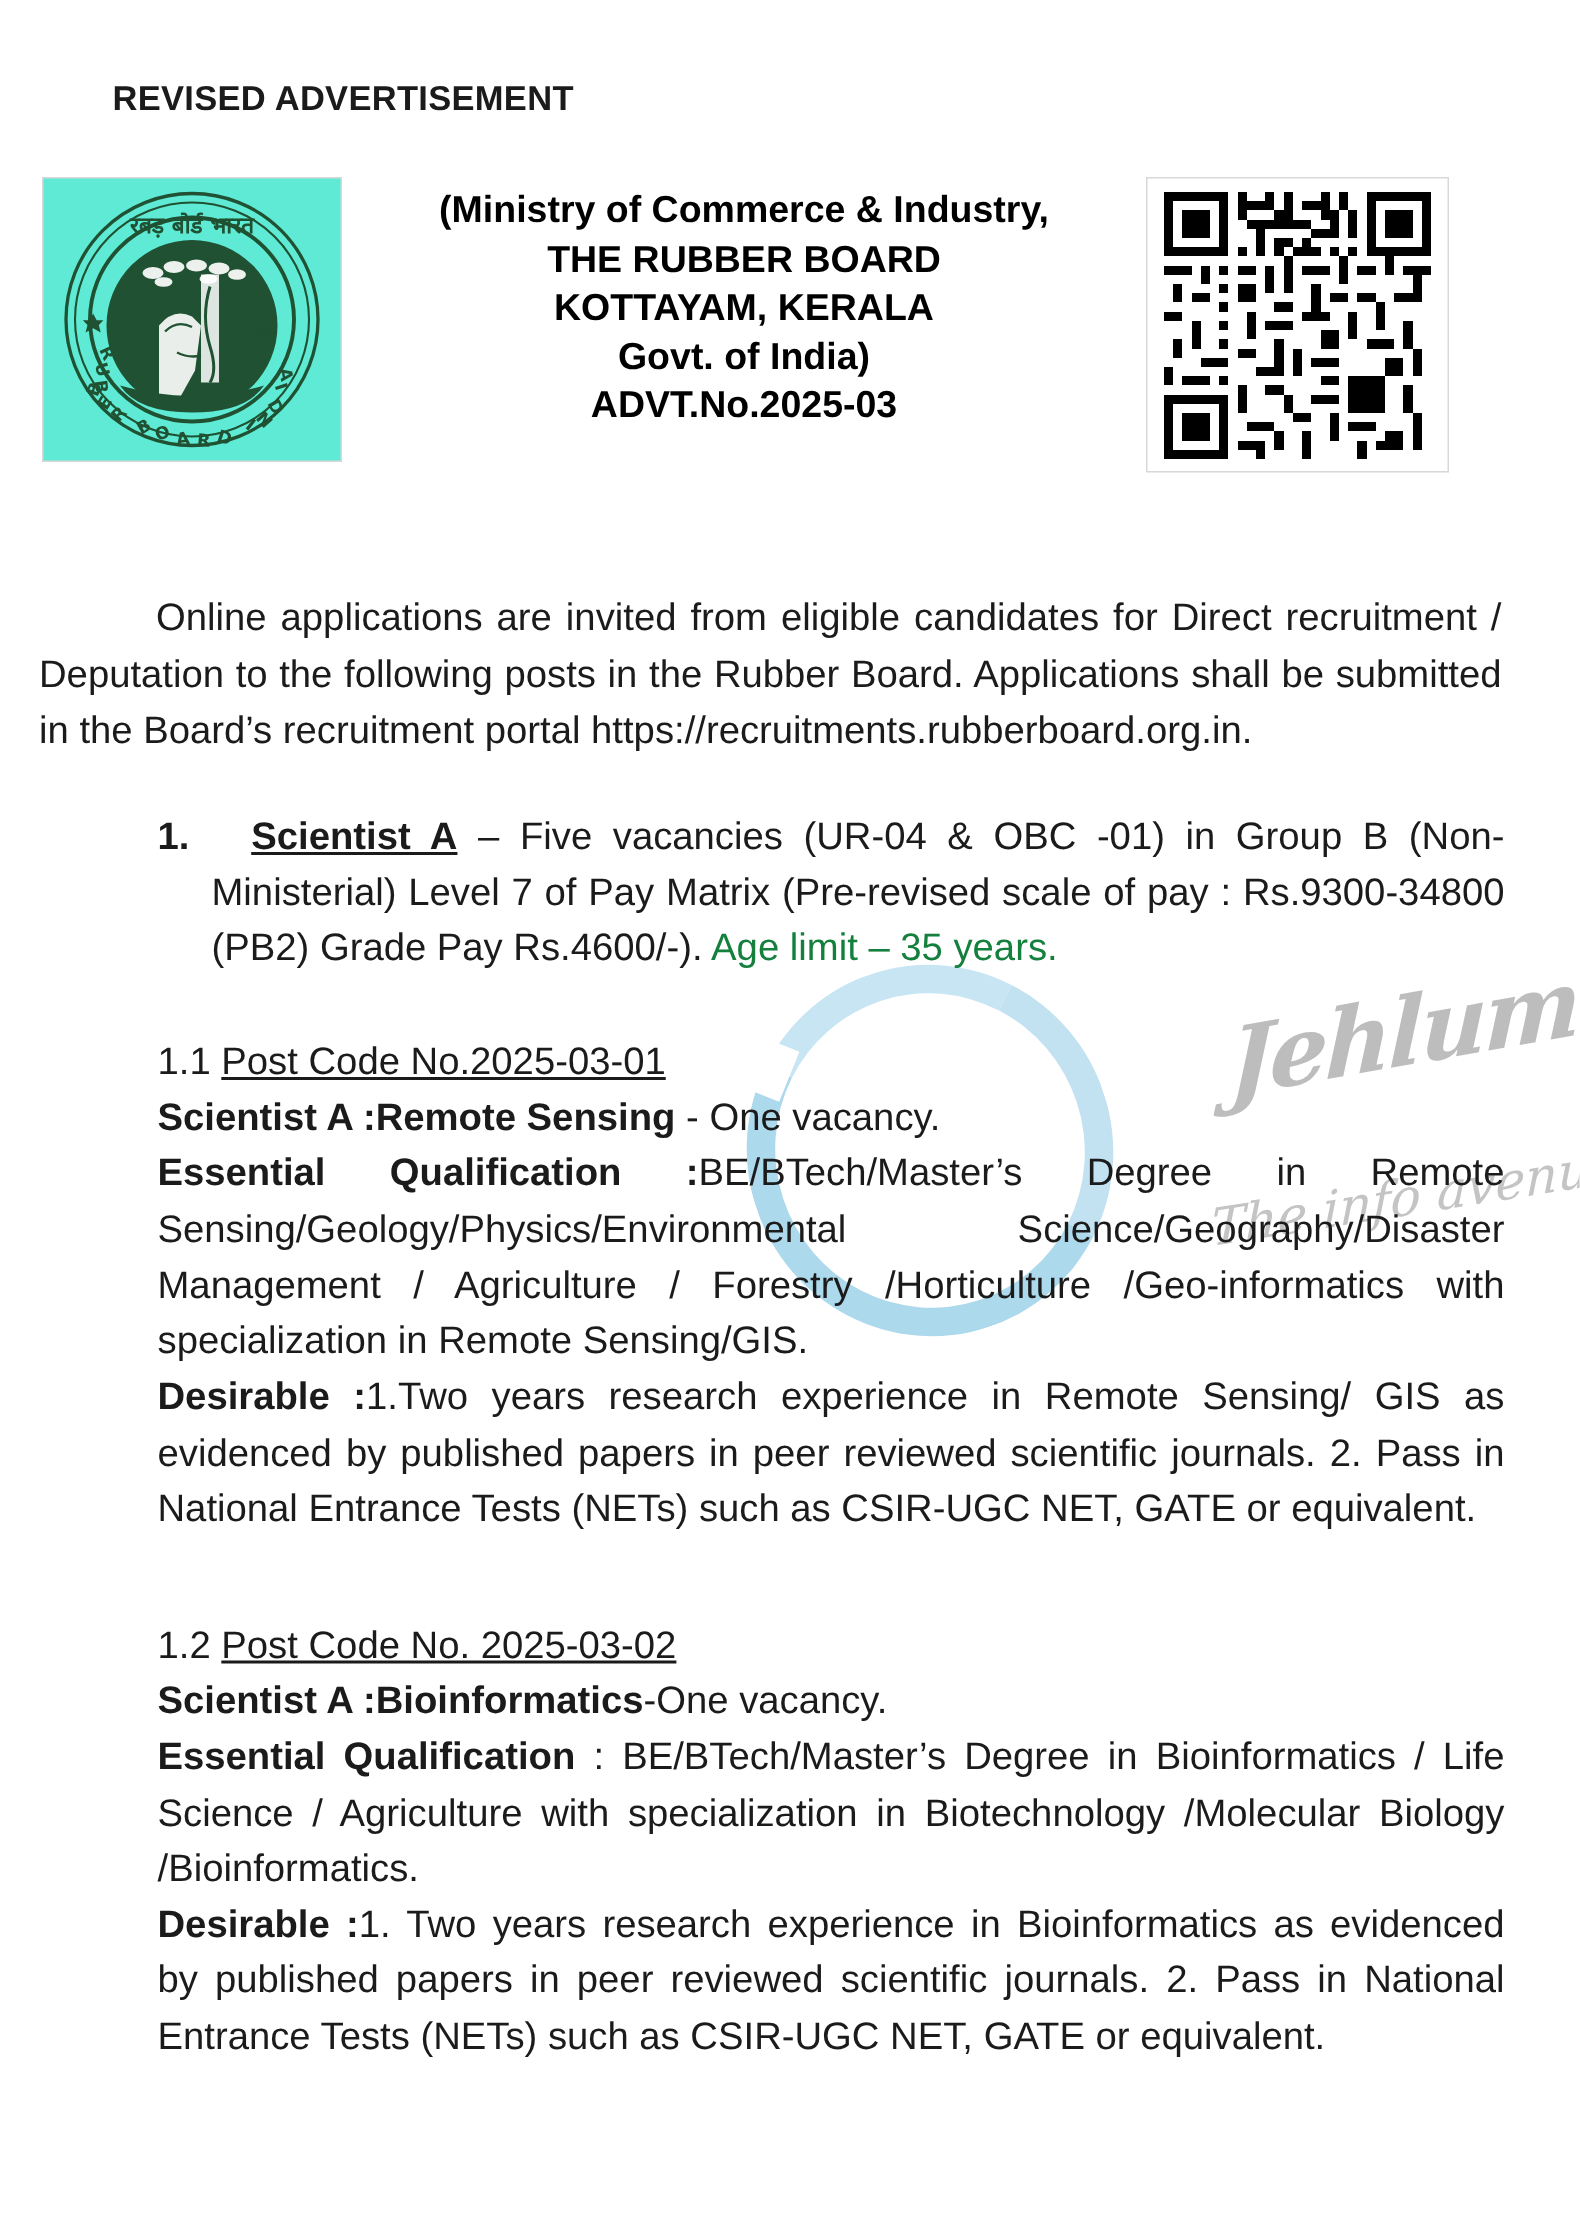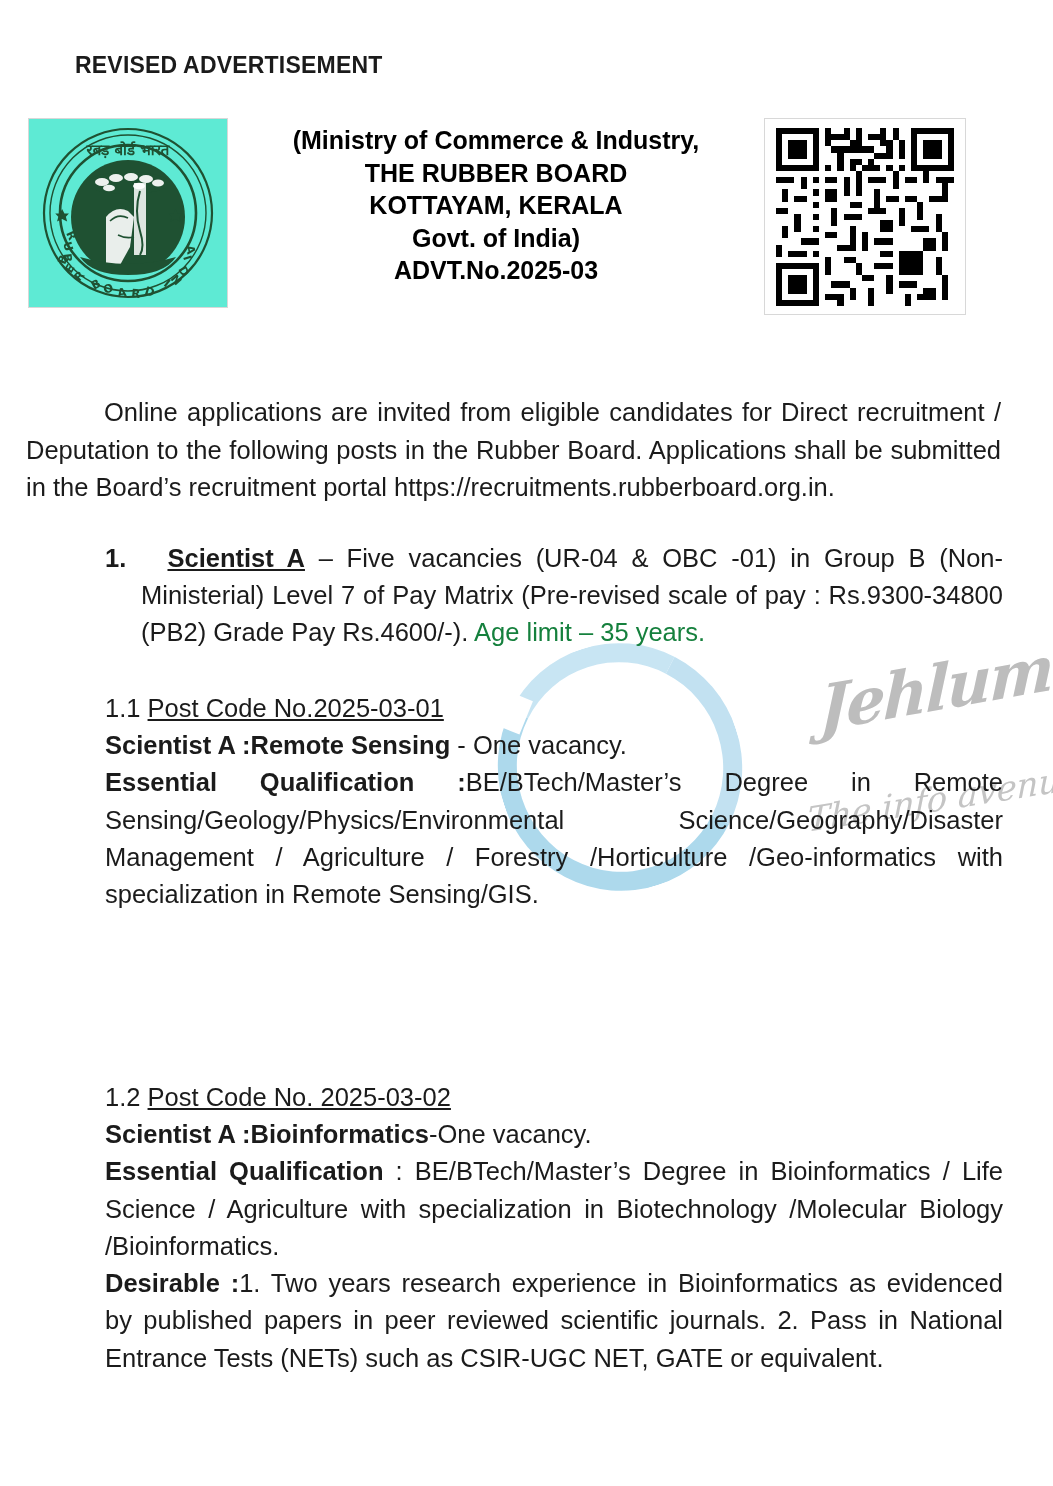--- a/index.html
+++ b/index.html
@@ -400,20 +400,23 @@
       <p class="para last-left">
         <span>1.1</span>
         <span class="u">Post Code No.2025-03-01</span>
       </p>
       <p class="para last-left">
         <b>Scientist A :Remote Sensing</b><span> - One vacancy.</span>
       </p>
       <p class="para">
         <b>Essential   Qualification   :</b><span>BE/BTech/Master’s  Degree  in  Remote Sensing/Geology/Physics/Environmental    Science/Geography/Disaster Management / Agriculture / Forestry /Horticulture /Geo-informatics with specialization in Remote Sensing/GIS.</span>
       </p>
+      <p class="para">
+        <b>Desirable :</b><span>1.Two years research experience in Remote Sensing/ GIS as evidenced by published papers in peer reviewed scientific journals. 2. Pass in National Entrance Tests (NETs) such as CSIR-UGC NET, GATE or equivalent.</span>
+      </p>
     </div>
 
     <div class="post-block b12">
       <p class="para last-left">
         <span>1.2</span>
         <span class="u">Post Code No. 2025-03-02</span>
       </p>
       <p class="para last-left">
         <b>Scientist A :Bioinformatics</b><span>-One vacancy.</span>
       </p>

